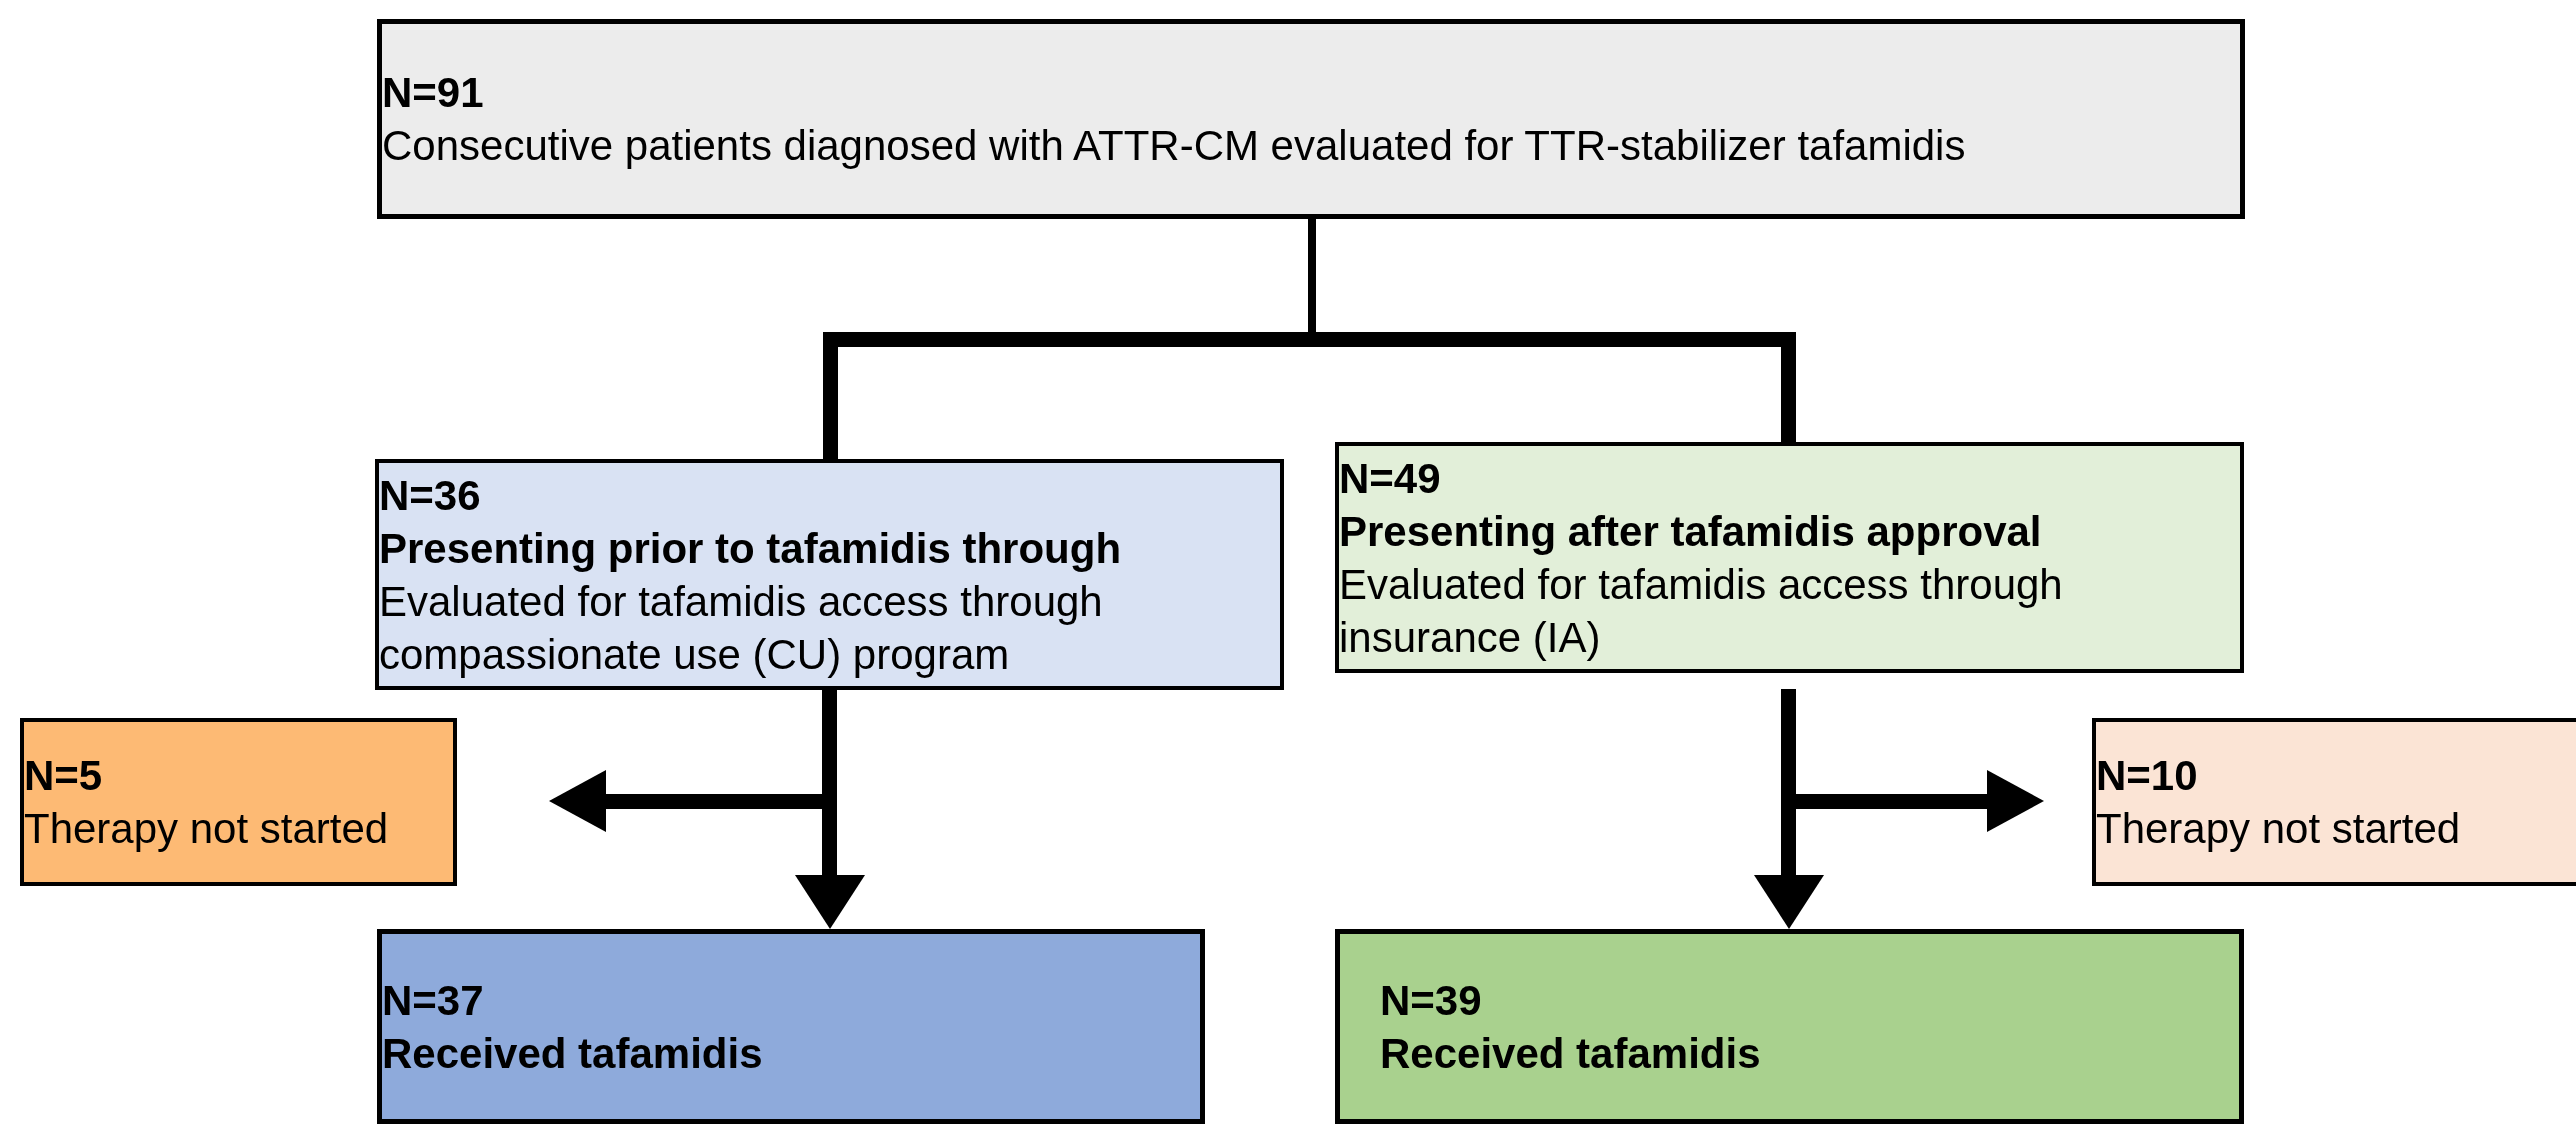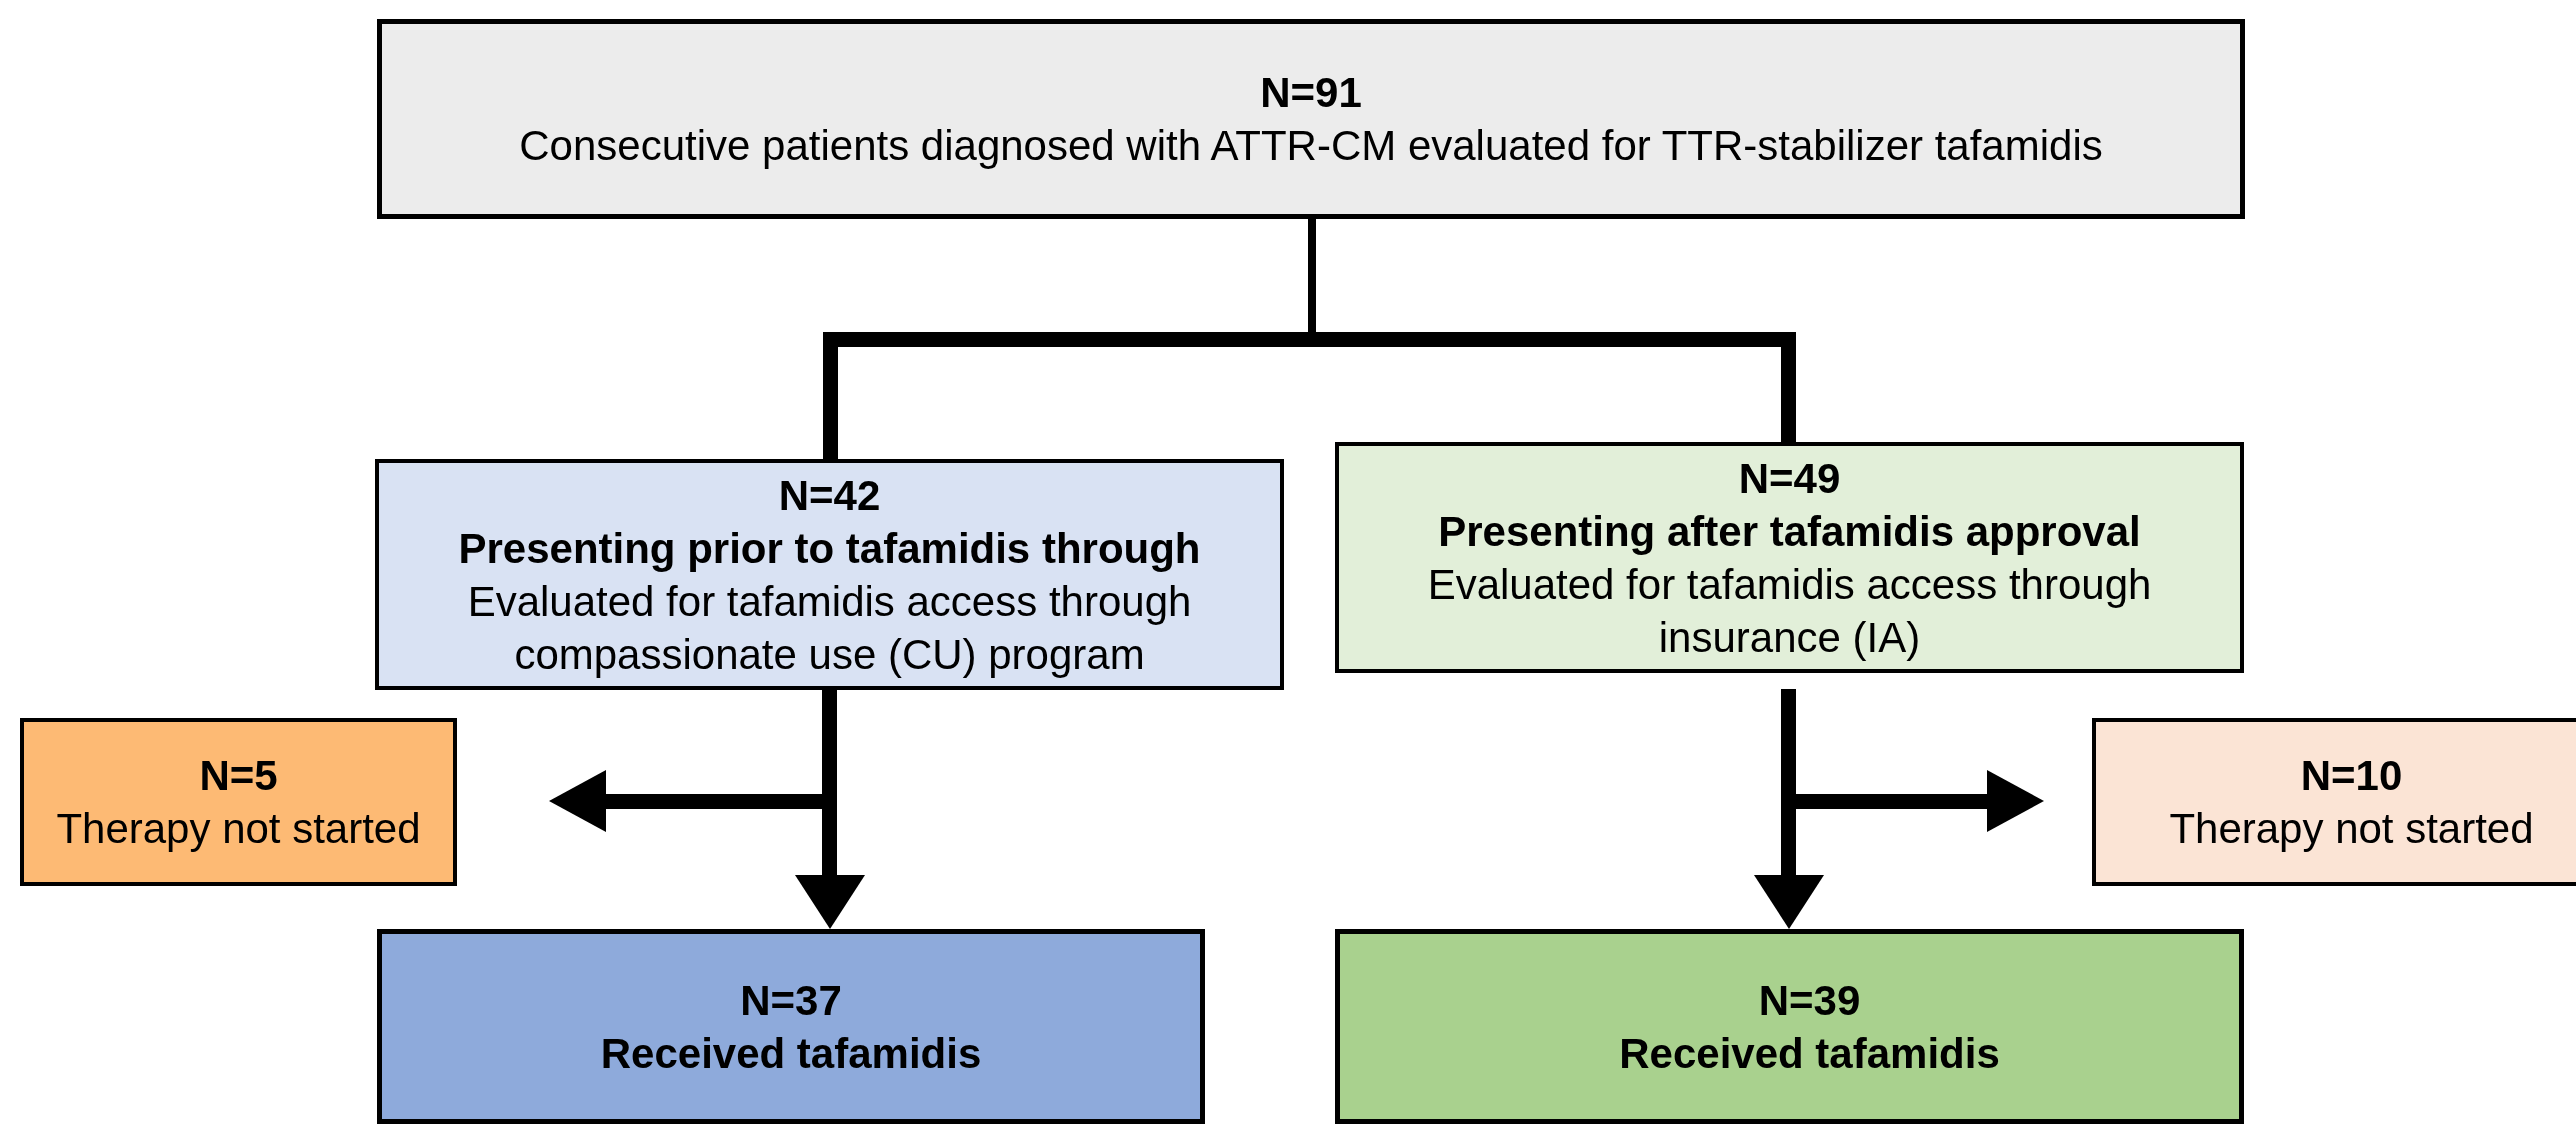--- a/index.html
+++ b/index.html
@@ -16,21 +16,21 @@
     font-family: "Liberation Sans", sans-serif;
     color: #000000;
   }
   .box {
     position: absolute;
     box-sizing: border-box;
     border: 5.4px solid #000000;
     display: flex;
     flex-direction: column;
     justify-content: center;
-    align-items: center;
+    align-items: flex-start;
     text-align: center;
   }
   .tline {
     font-size: 42px;
     line-height: 53px;
     white-space: nowrap;
   }
   .bold { font-weight: bold; }
   .conn {
     position: absolute;
@@ -69,21 +69,21 @@
 
   <div class="conn" style="left:1308px; top:217px; width:8px; height:119px;"></div>
 
   <div class="conn" style="left:823px; top:332px; width:973px; height:15px;"></div>
 
   <div class="conn" style="left:823px; top:332px; width:15px; height:127px;"></div>
 
   <div class="conn" style="left:1781px; top:332px; width:15px; height:127px;"></div>
 
   <div class="box" style="left: 375px; top: 459px; width: 909px; height: 231px; border-width: 4.7px; background-color: rgb(217, 226, 243);">
-    <div class="tline bold">N=42</div>
+    <div class="tline bold">N=36</div>
     <div class="tline bold">Presenting prior to tafamidis through</div>
     <div class="tline">Evaluated for tafamidis access through</div>
     <div class="tline">compassionate use (CU) program</div>
   </div>
 
   <div class="box" style="left: 1335px; top: 442px; width: 909px; height: 231px; border-width: 4.7px; background-color: rgb(226, 239, 217);">
     <div class="tline bold">N=49</div>
     <div class="tline bold">Presenting after tafamidis approval</div>
     <div class="tline">Evaluated for tafamidis access through</div>
     <div class="tline">insurance (IA)</div>

